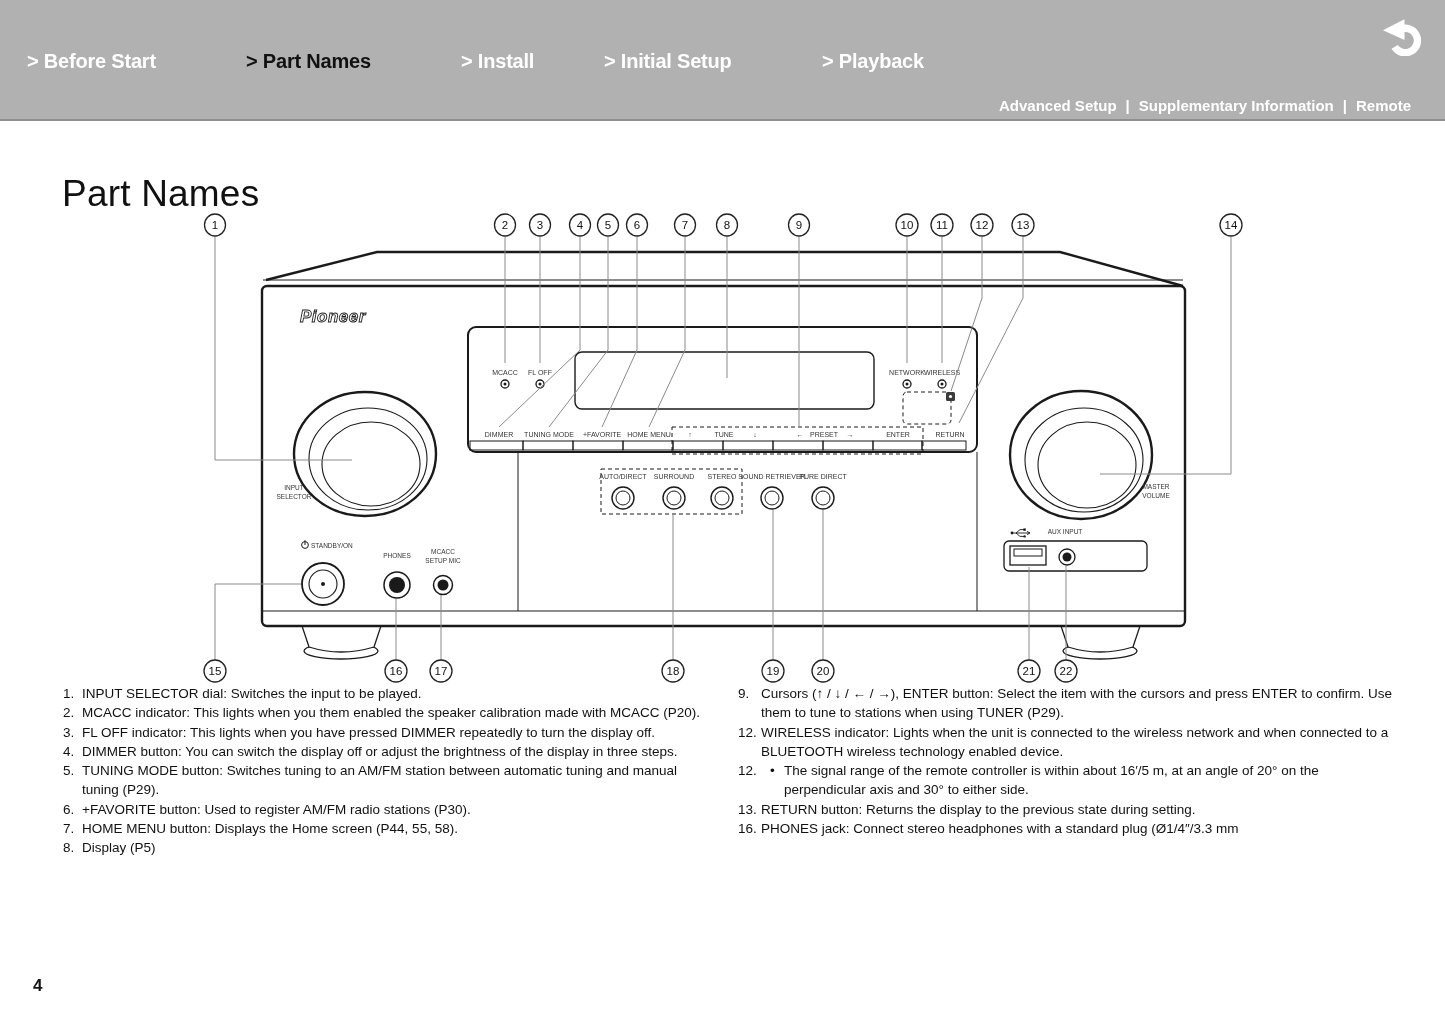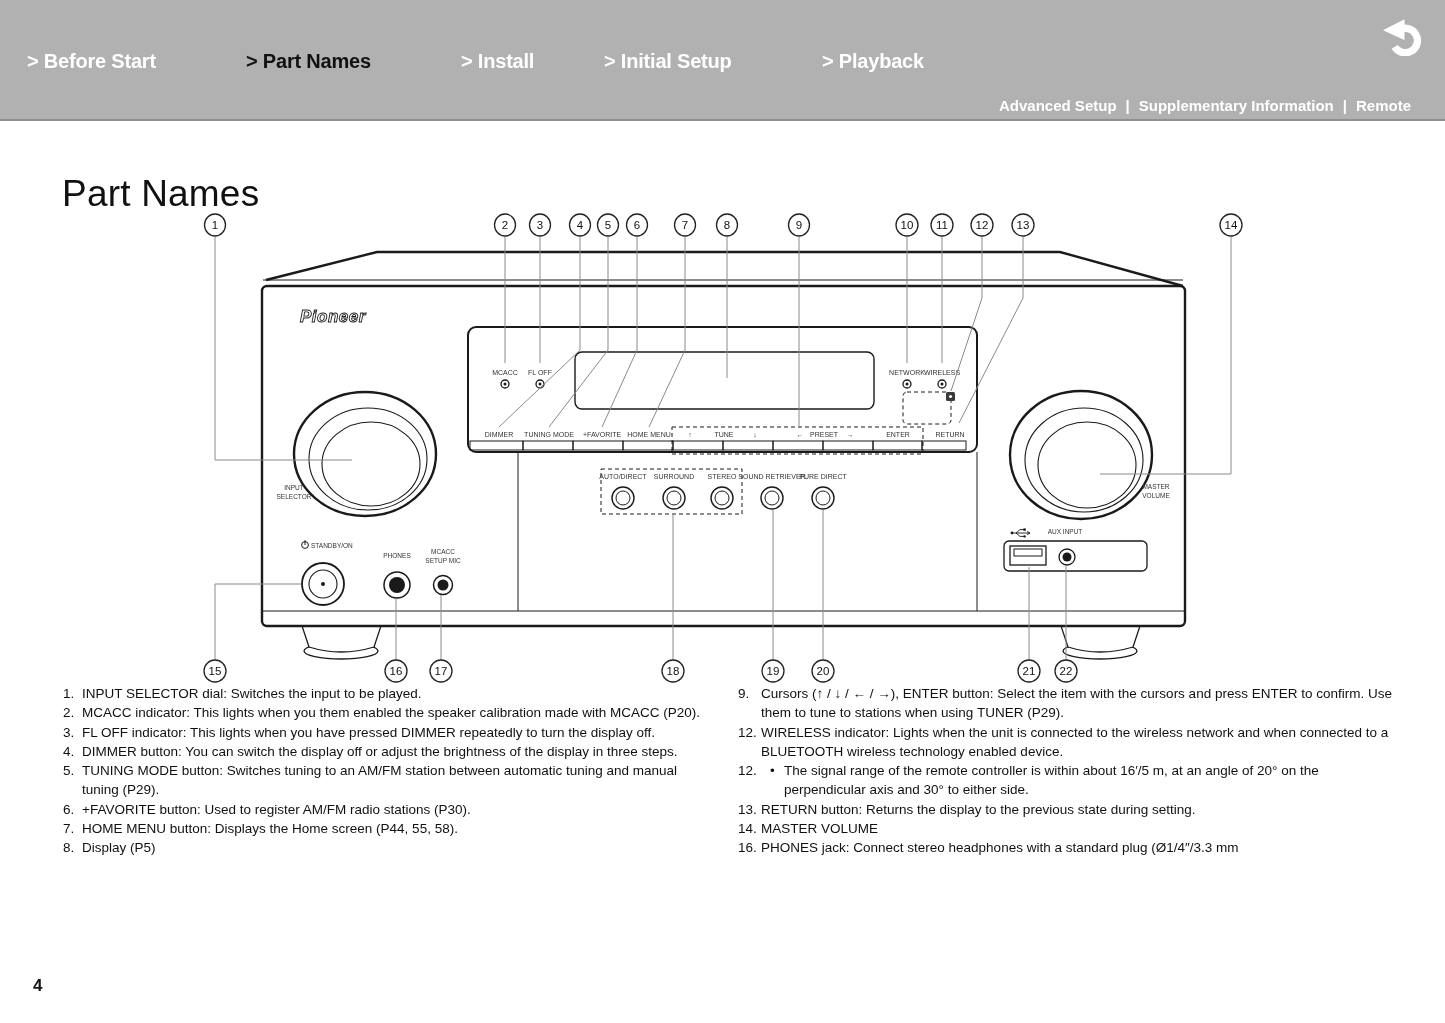--- a/index.html
+++ b/index.html
@@ -335,22 +335,18 @@
           <span class="bullet">•</span>
           <span>The signal range of the remote controller is within about 16′/5 m, at an angle of 20° on the perpendicular axis and 30° to either side.</span>
         </span>
     </span>
   </div>
   <div class="li">
       <span class="num">13.</span>
       <span class="body">RETURN button:  Returns the display to the previous state during setting.</span>
     </div>
   <div class="li">
-      <span class="num">14.</span>
-      <span class="body">MASTER VOLUME</span>
-    </div>
-  <div class="li">
       <span class="num">16.</span>
       <span class="body">PHONES jack: Connect stereo headphones with a standard plug (Ø1/4″/3.3 mm</span>
     </div>
 </div>
 
 <div class="pagenum">4</div>
 
 </body></html>

